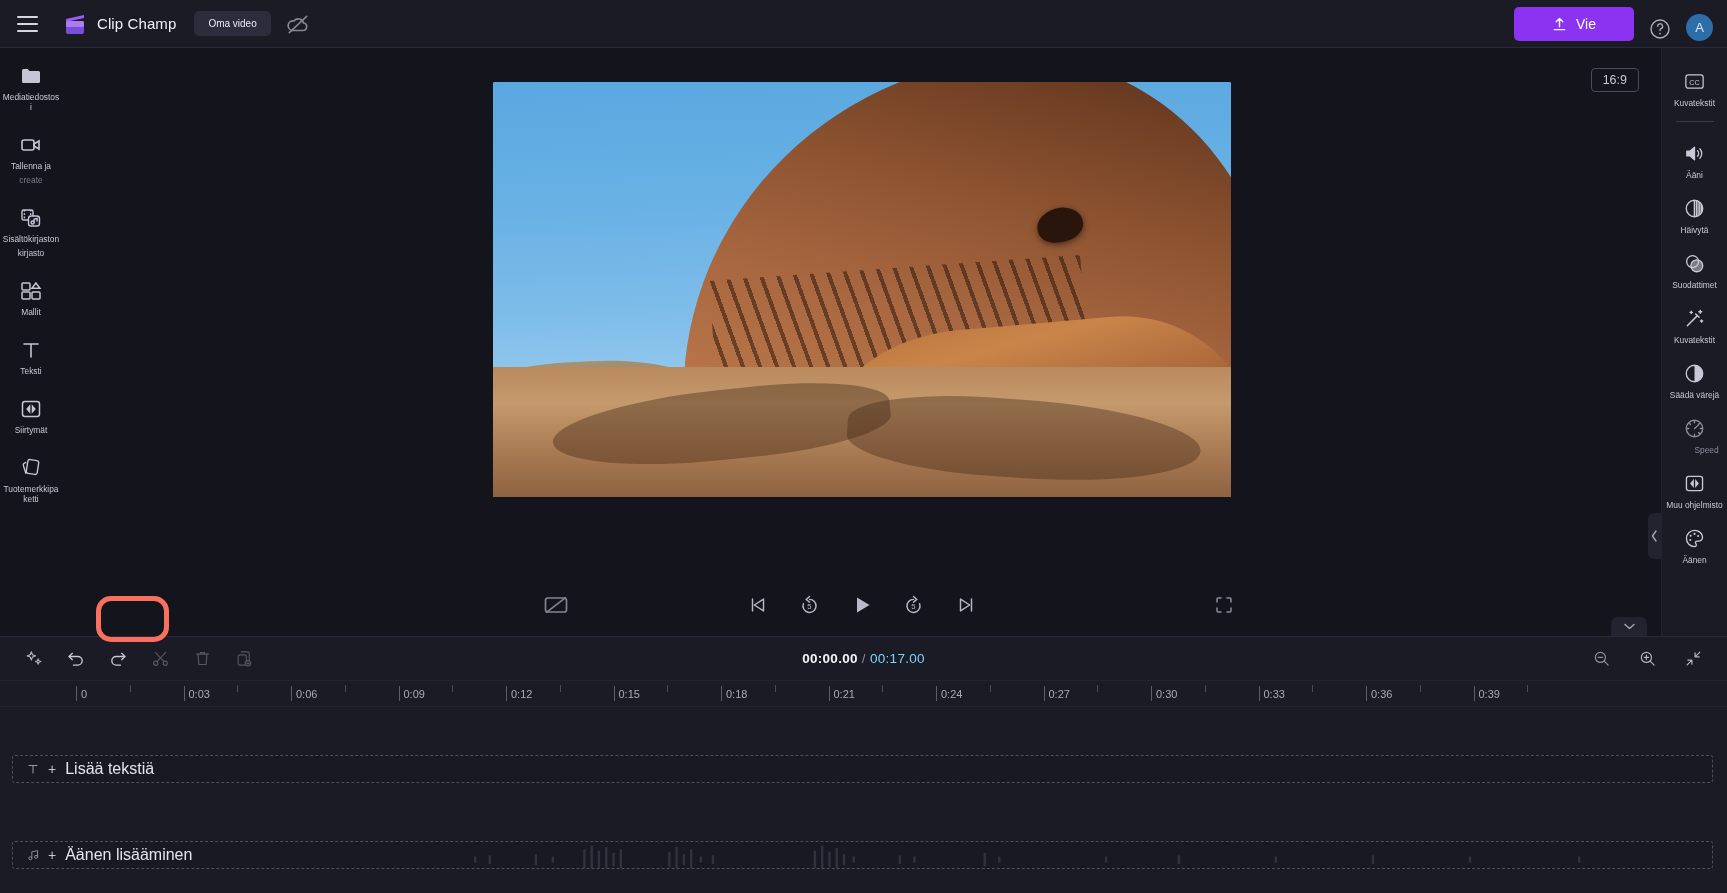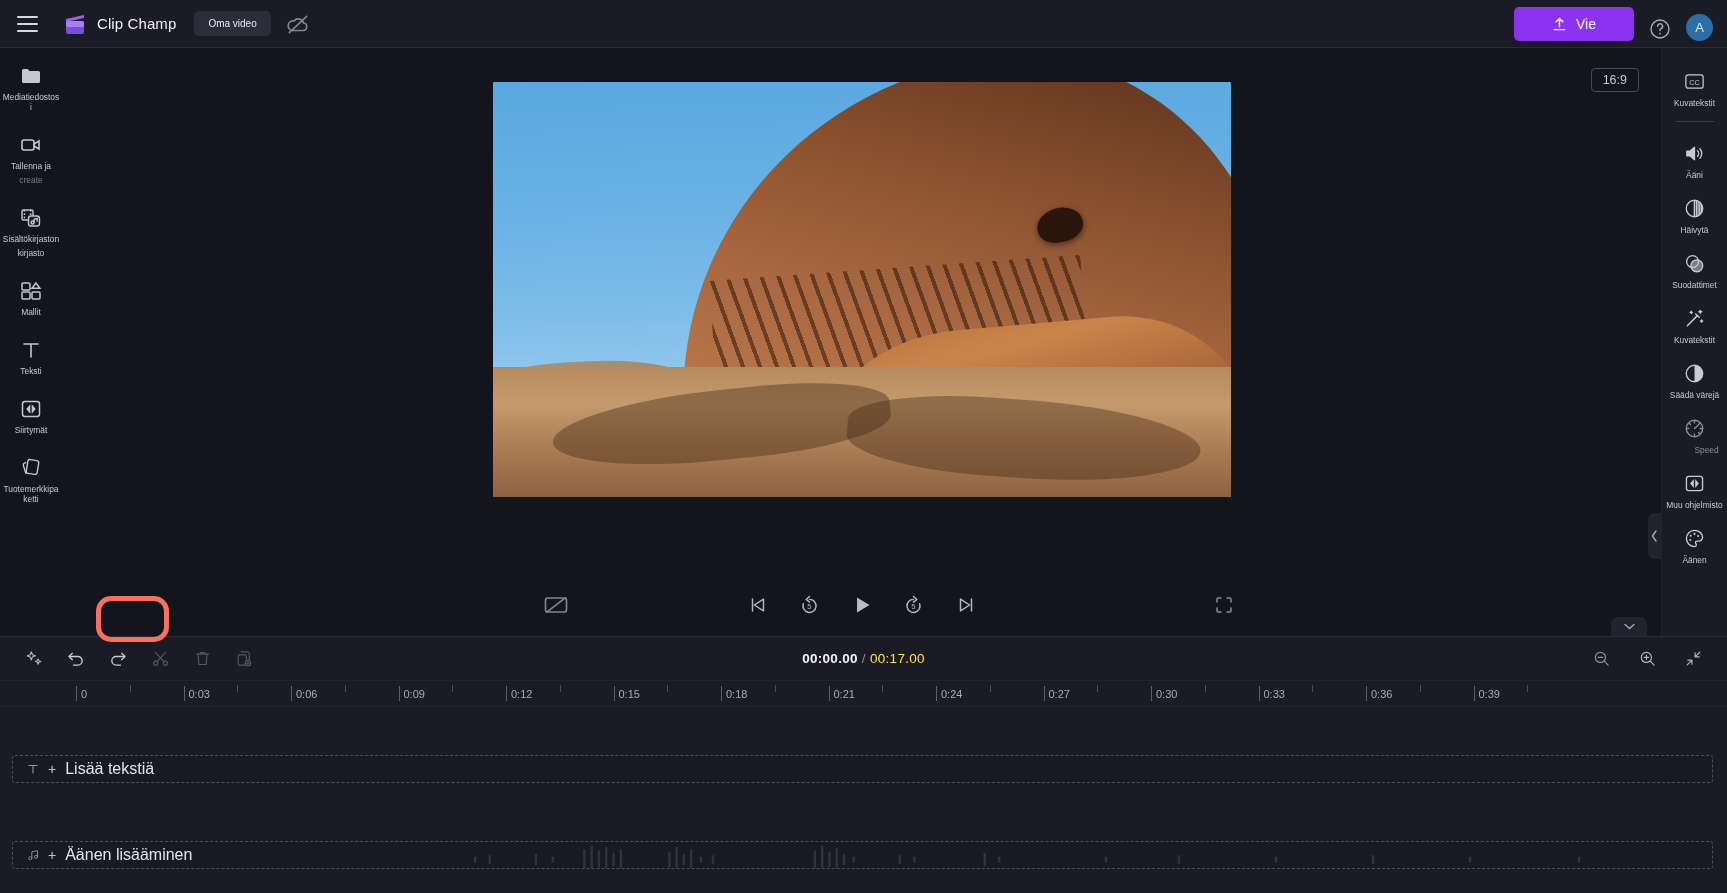--- a/index.html
+++ b/index.html
@@ -206,21 +206,21 @@
     width: 32px; height: 30px; display: flex; align-items: center; justify-content: center;
     cursor: pointer; border-radius: 4px; opacity: .9;
   }
   .tlbtn.disabled { opacity: .35; cursor: default; }
   .time-readout {
     position: absolute; left: 50%; transform: translateX(-50%);
     font-size: 13.5px; letter-spacing: .3px;
   }
   .time-cur { color: #f3f3f8; font-weight: bold; }
   .time-sep { color: #8a8a9c; margin: 0 4px; }
-  .time-tot { color: #fde047; }
+  .time-tot { color: #7dd3fc; }
   .tl-right { margin-left: auto; display: flex; align-items: center; gap: 14px; }
 
   
   .undo-highlight {
     position: absolute; left: 96px; top: 596px; width: 73px; height: 46px;
     border: 5px solid #f9715e; border-radius: 15px; pointer-events: none; z-index: 60;
   }
 
   
   .ruler {

